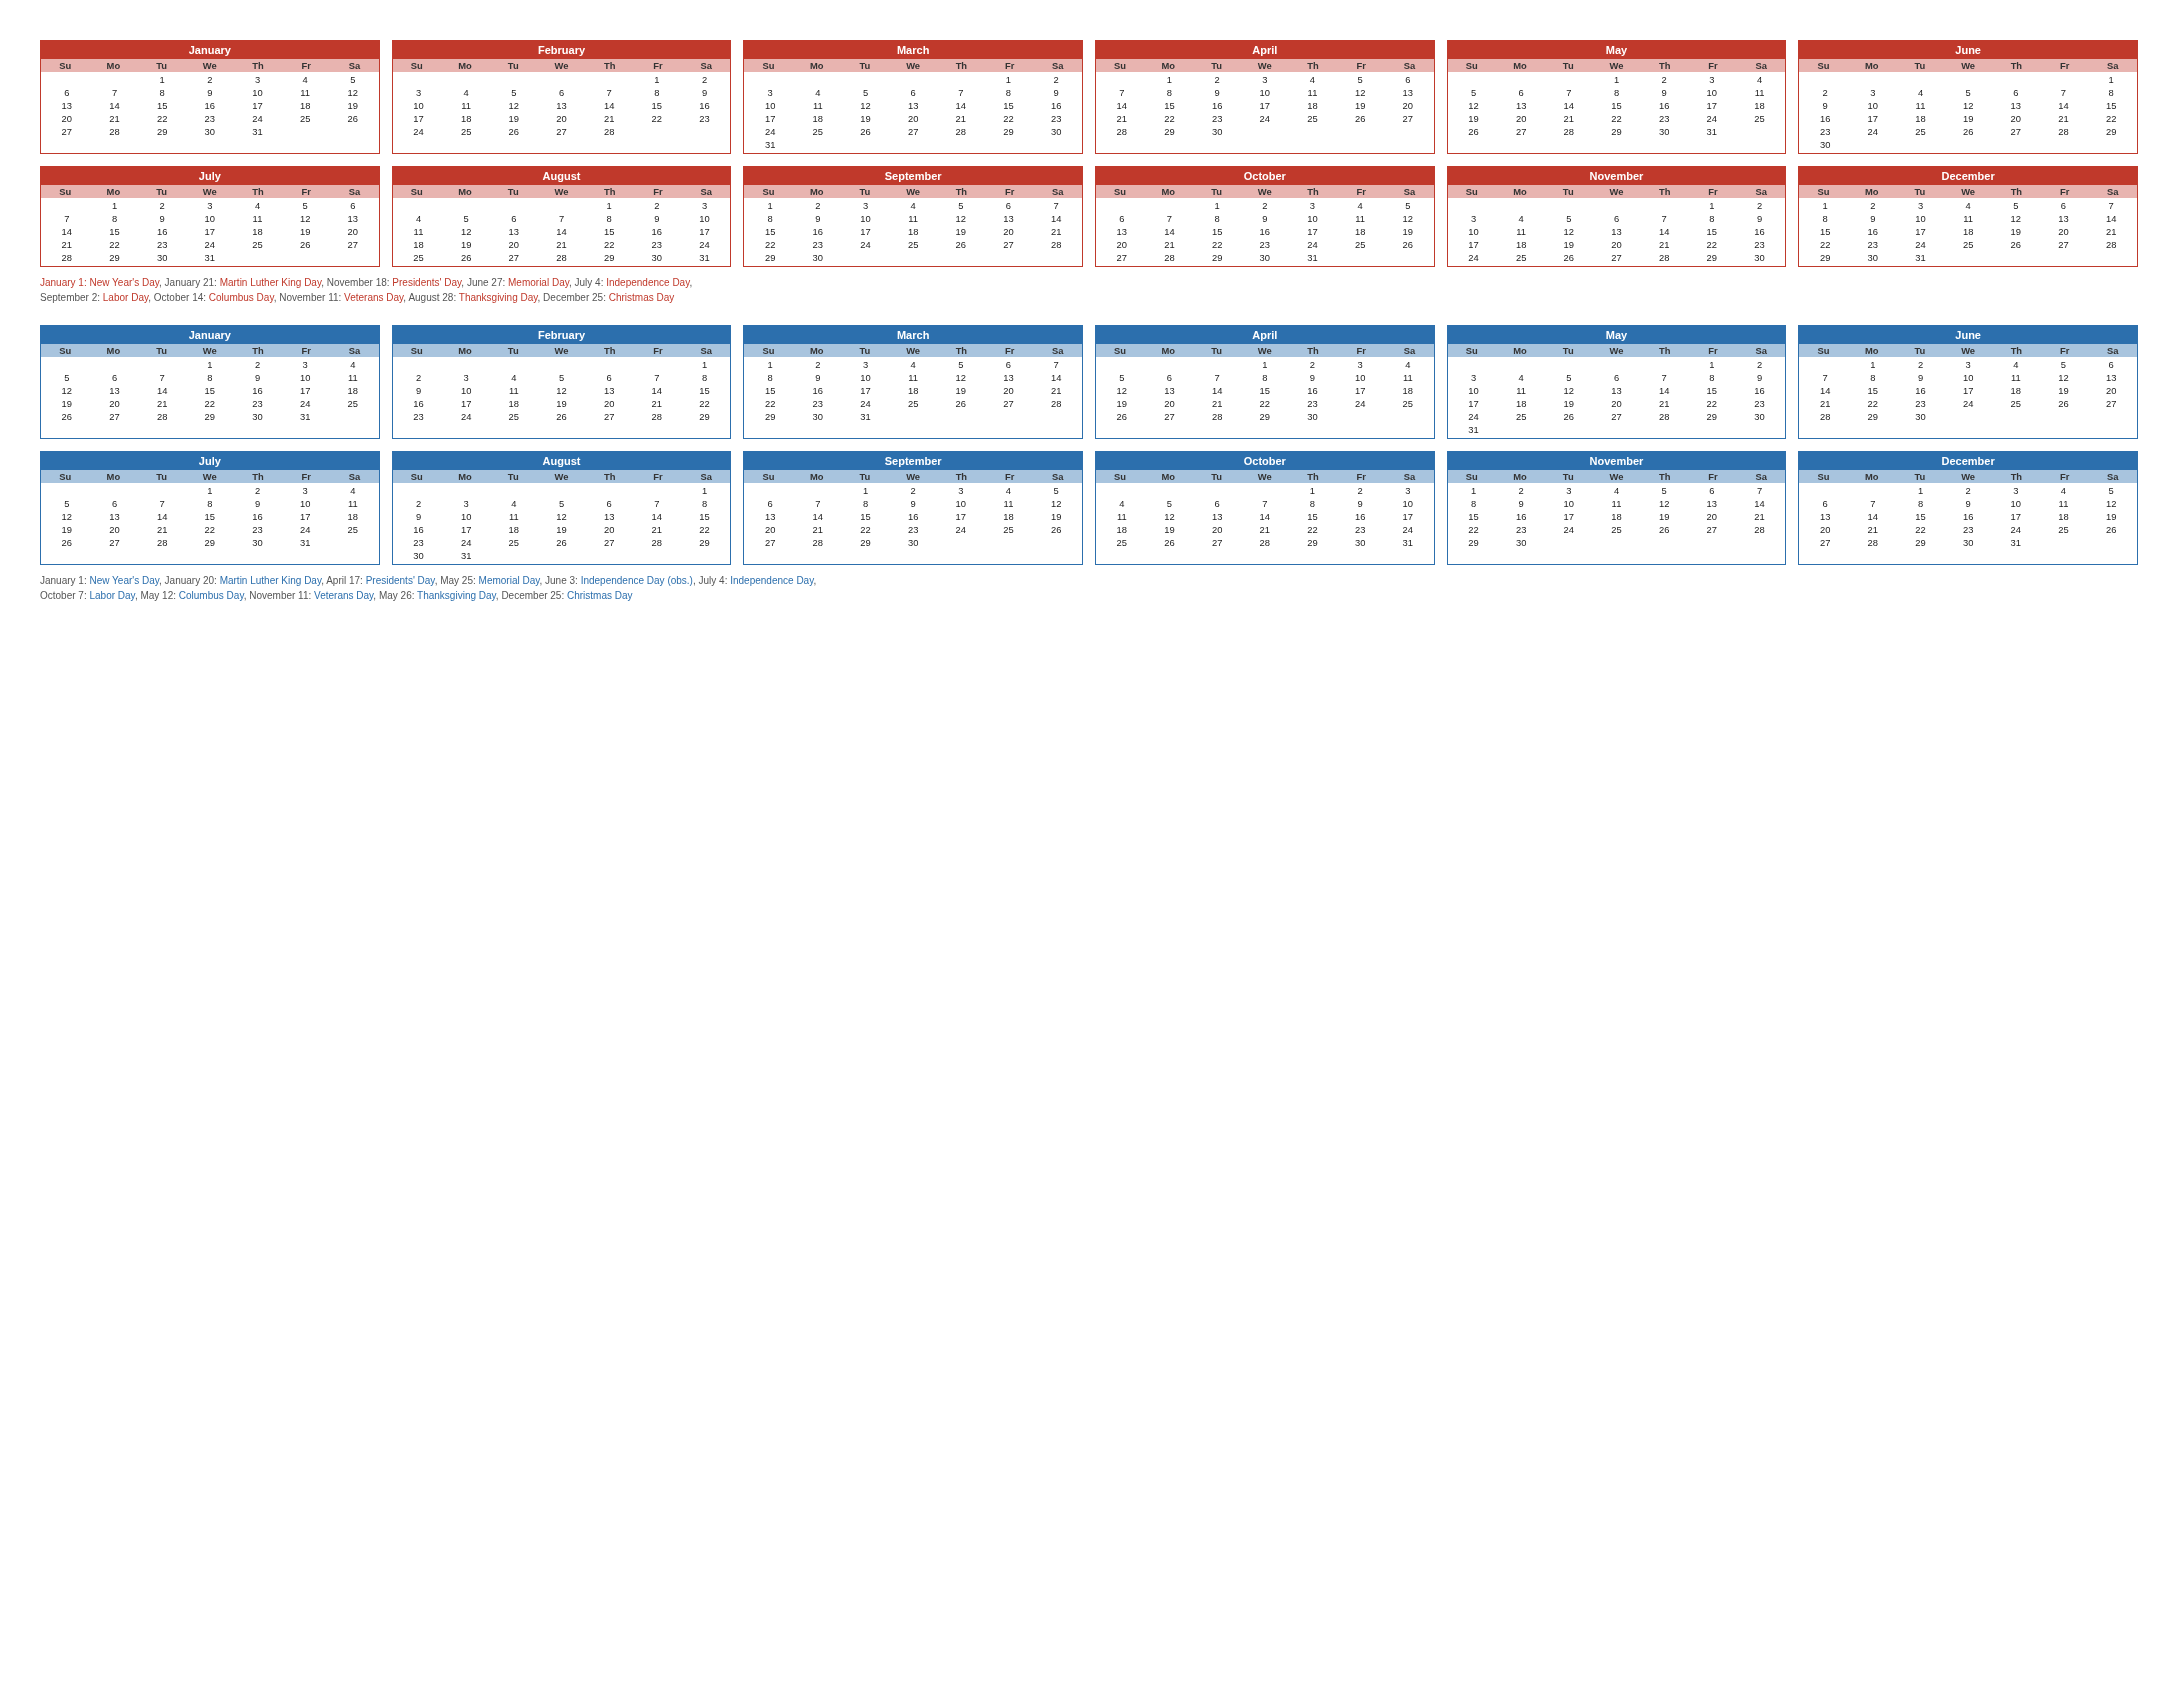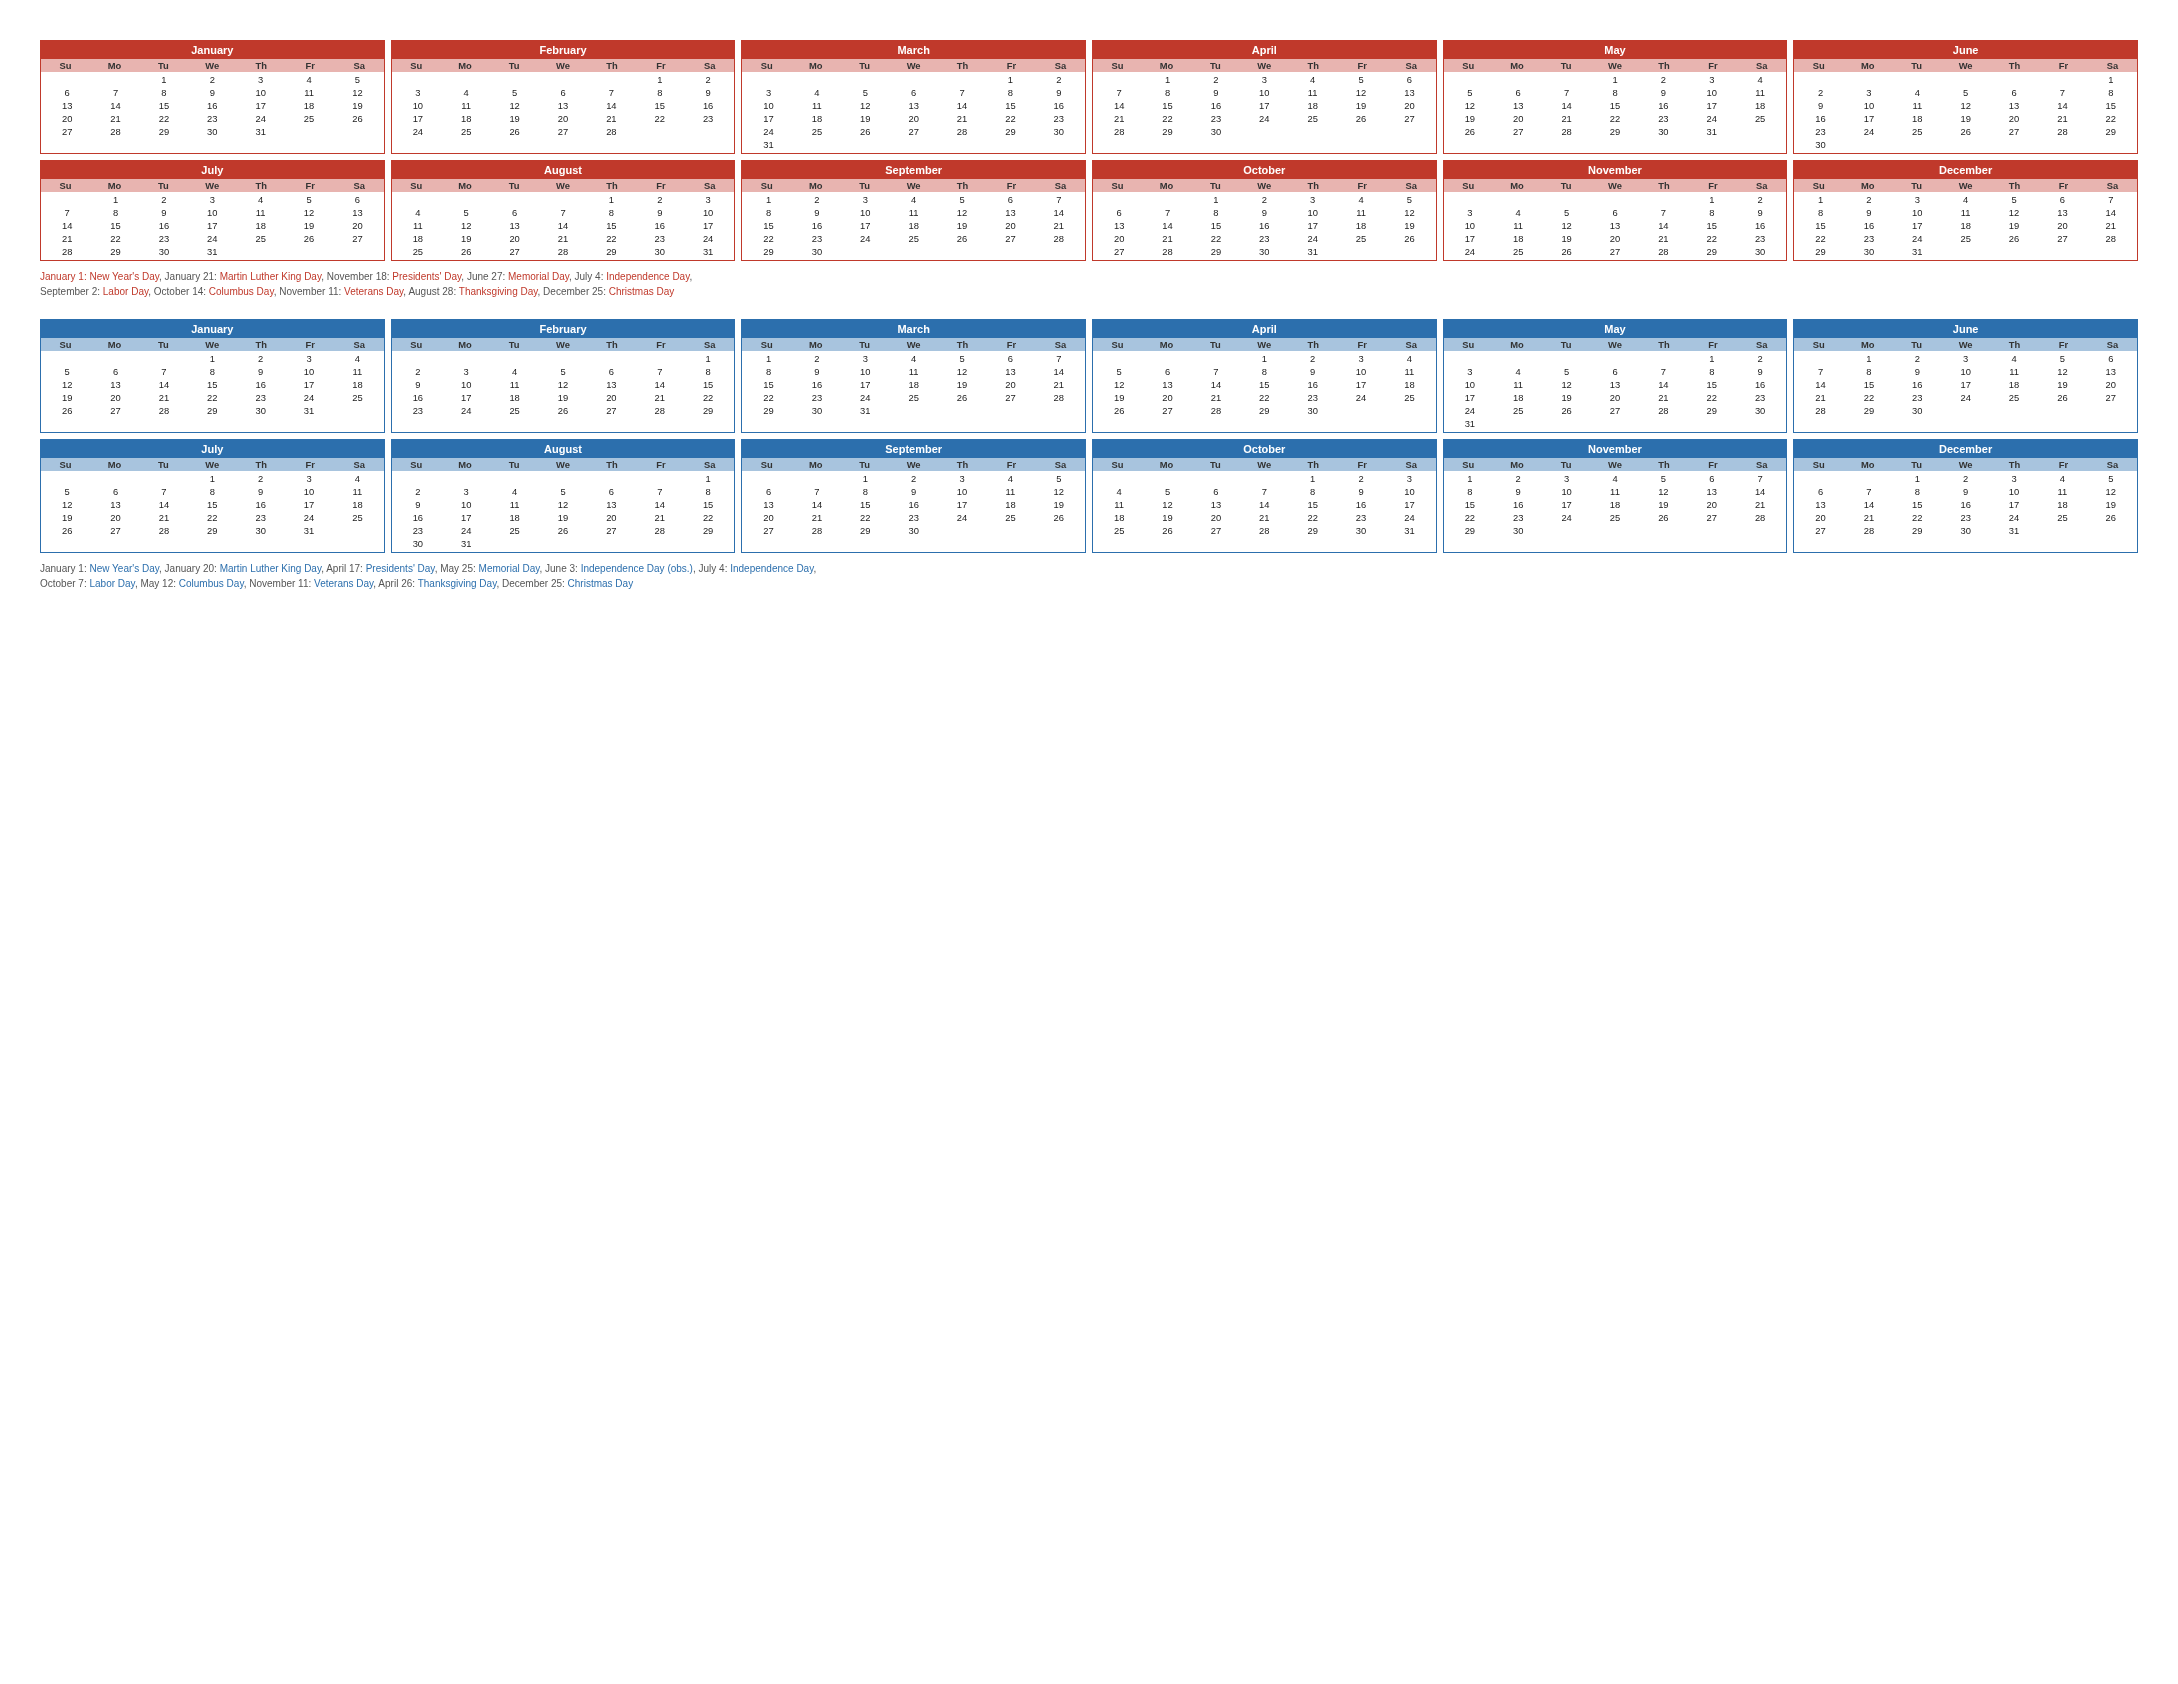--- a/index.html
+++ b/index.html
@@ -15,21 +15,21 @@
       color: #c0392b;
       margin-bottom: 10px;
       line-height: 1;
     }
     .year-title-2020 {
       color: #2c6fad;
     }
     .calendar-grid {
       display: grid;
       grid-template-columns: repeat(6, 1fr);
-      gap: 6px;
+      gap: 12px;
       margin-bottom: 8px;
     }
     .month-box {
       border: 1px solid #c0392b;
       font-size: 10px;
     }
     .month-box-blue {
       border: 1px solid #2c6fad;
     }
     .month-header {
@@ -1250,19 +1250,19 @@
     <div class="holidays-text">
       <span>January 1: </span><span class="blue-link">New Year's Day</span>, 
       <span>January 20: </span><span class="blue-link">Martin Luther King Day</span>, 
       <span>April 17: </span><span class="blue-link">Presidents' Day</span>, 
       <span>May 25: </span><span class="blue-link">Memorial Day</span>, 
       <span>June 3: </span><span class="blue-link">Independence Day (obs.)</span>, 
       <span>July 4: </span><span class="blue-link">Independence Day</span>,<br>
       <span>October 7: </span><span class="blue-link">Labor Day</span>, 
       <span>May 12: </span><span class="blue-link">Columbus Day</span>, 
       <span>November 11: </span><span class="blue-link">Veterans Day</span>, 
-      <span>April 26: </span><span class="blue-link">Thanksgiving Day</span>, 
+      <span>May 26: </span><span class="blue-link">Thanksgiving Day</span>, 
       <span>December 25: </span><span class="blue-link">Christmas Day</span>
     </div>
   </div>
 
 </div>
 
 
 </body></html>

